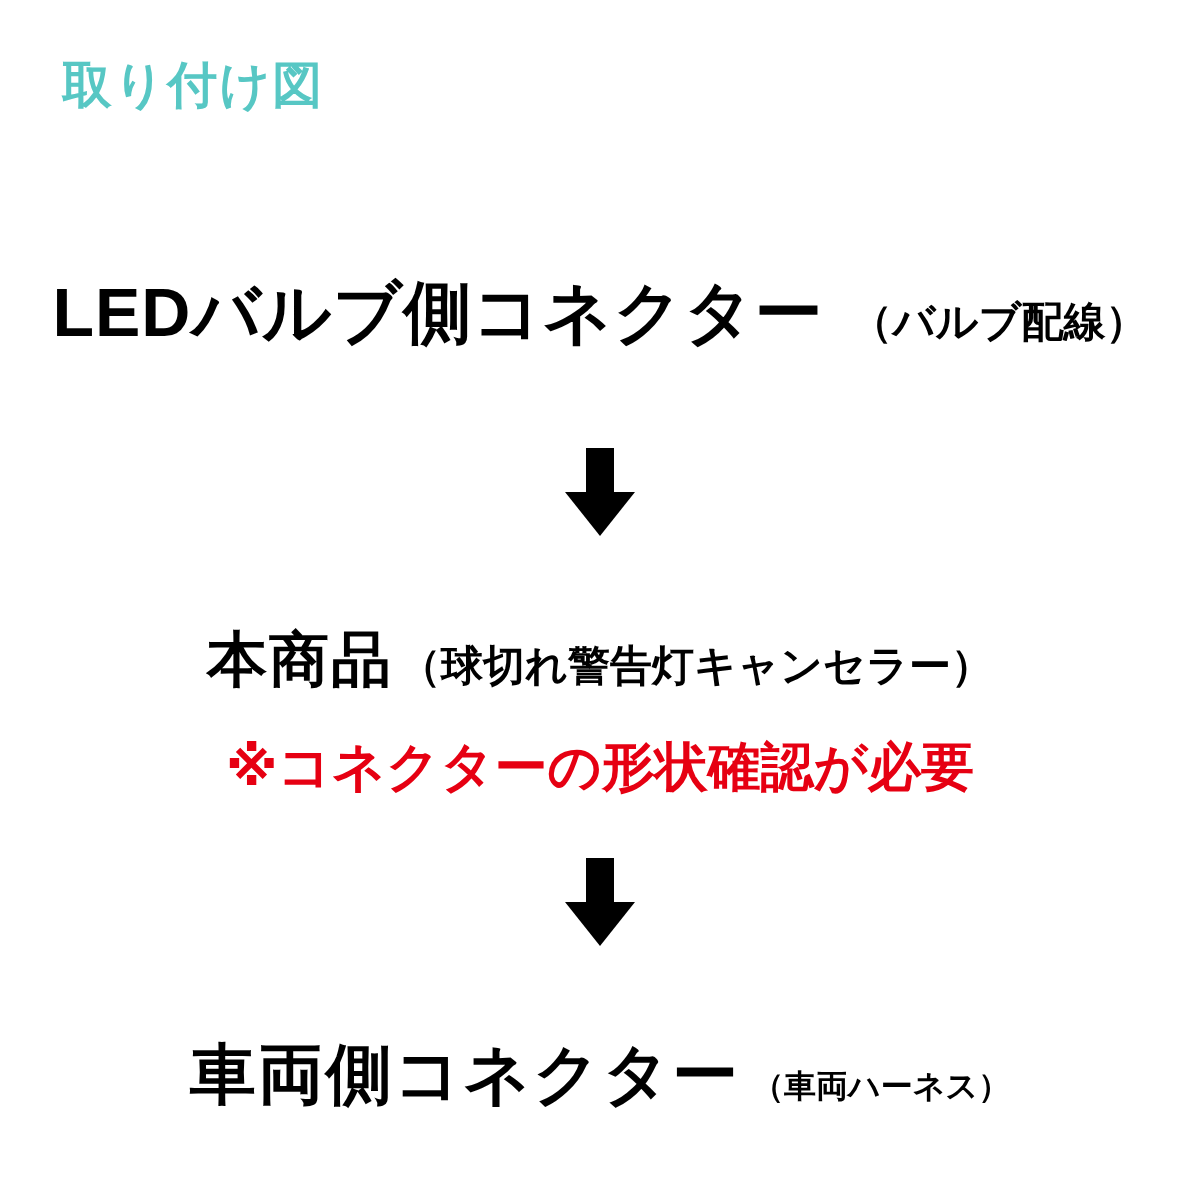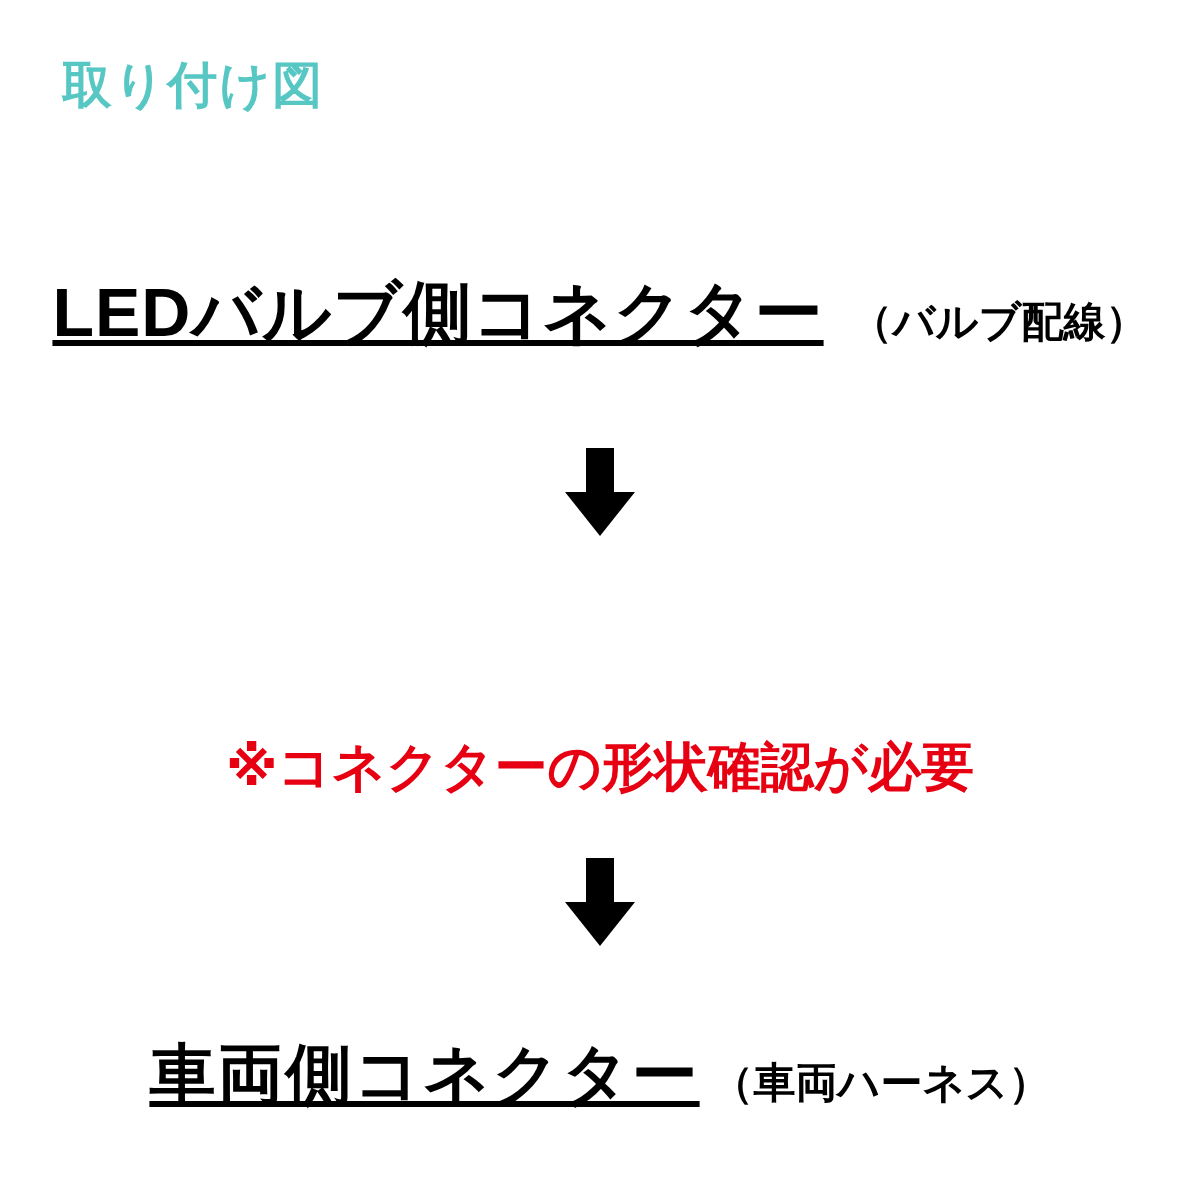--- a/index.html
+++ b/index.html
@@ -35,21 +35,20 @@
   .step-row {
     position: absolute;
     left: 0;
     width: 1200px;
     text-align: center;
     white-space: nowrap;
   }
   .step-main {
     font-weight: 900;
     color: var(--text-color);
-    text-decoration: underline;
   }
   .step-sub {
     font-weight: 900;
     color: var(--text-color);
   }
   .row-step1 { top: 268px; }
   .row-step1 .step-main { font-size: 68px; letter-spacing: 1px; }
   .row-step1 .step-sub  { font-size: 42px; margin-left: 27px; }
 
   .row-step2 { top: 620px; }
@@ -63,21 +62,21 @@
     width: 1200px;
     text-align: center;
     font-size: 53px;
     font-weight: 900;
     color: var(--note-color);
     white-space: nowrap;
   }
 
   .row-step3 { top: 1030px; }
   .row-step3 .step-main { font-size: 66px; letter-spacing: 2px; text-align: right; }
-  .row-step3 .step-sub  { font-size: 42px; margin-left: 12px; }
+  .row-step3 .step-sub  { font-size: 32px; margin-left: 12px; }
 
   .arrow-row {
     position: absolute;
     left: 0;
     width: 1200px;
     text-align: center;
     line-height: 0;
   }
   .arrow-row-1 { top: 448px; }
   .arrow-row-2 { top: 858px; }
@@ -95,20 +94,23 @@
     <span class="step-main">LEDバルブ側コネクター</span><span class="step-sub">（バルブ配線）</span>
   </div>
 
   <div class="arrow-row arrow-row-1">
     <svg width="70" height="88" viewBox="0 0 70 88" aria-hidden="true">
       <rect class="arrow-fill" x="21" y="0" width="28" height="46"></rect>
       <polygon class="arrow-fill" points="0,44 70,44 35,88"></polygon>
     </svg>
   </div>
 
+  <div class="step-row row-step2">
+    <span class="step-main">本商品</span><span class="step-sub">（球切れ警告灯キャンセラー）</span>
+  </div>
 
   <div class="note-row">※コネクターの形状確認が必要</div>
 
   <div class="arrow-row arrow-row-2">
     <svg width="70" height="88" viewBox="0 0 70 88" aria-hidden="true">
       <rect class="arrow-fill" x="21" y="0" width="28" height="46"></rect>
       <polygon class="arrow-fill" points="0,44 70,44 35,88"></polygon>
     </svg>
   </div>
 

